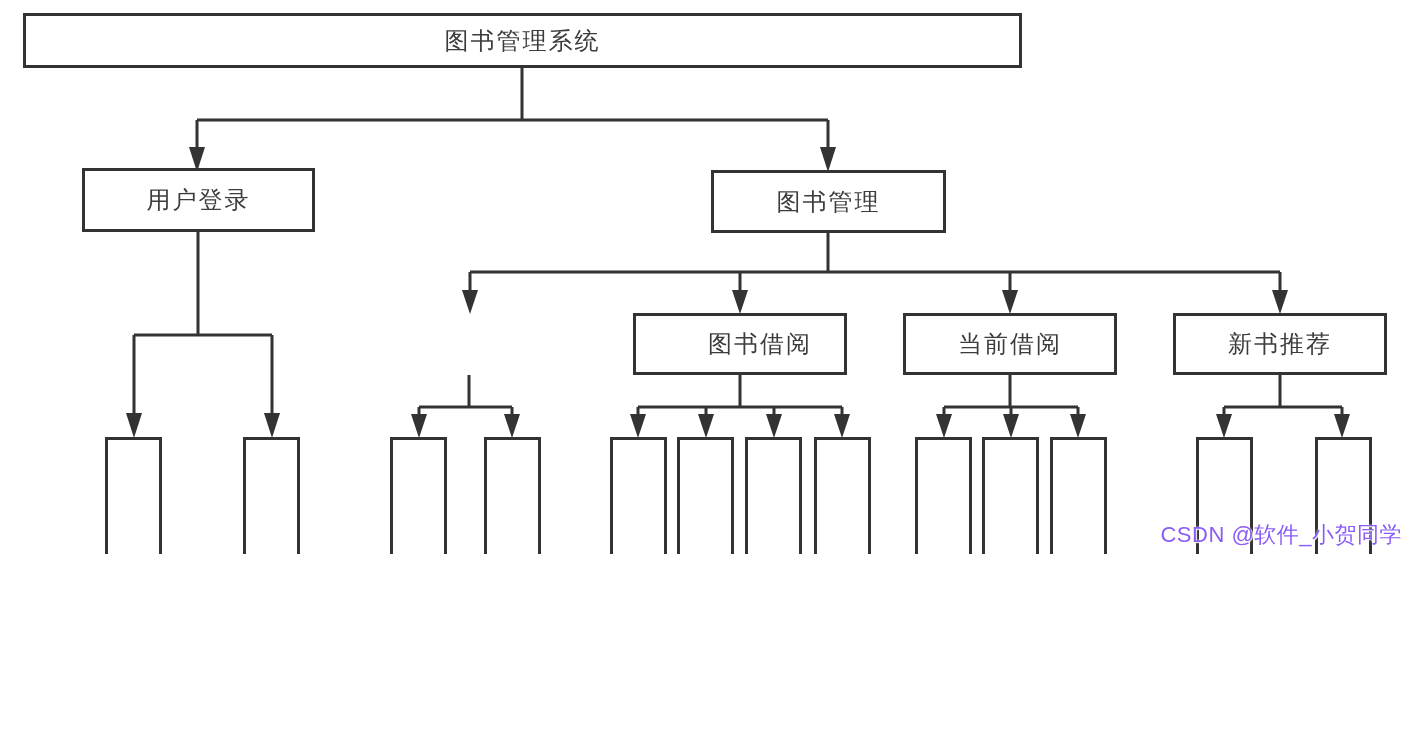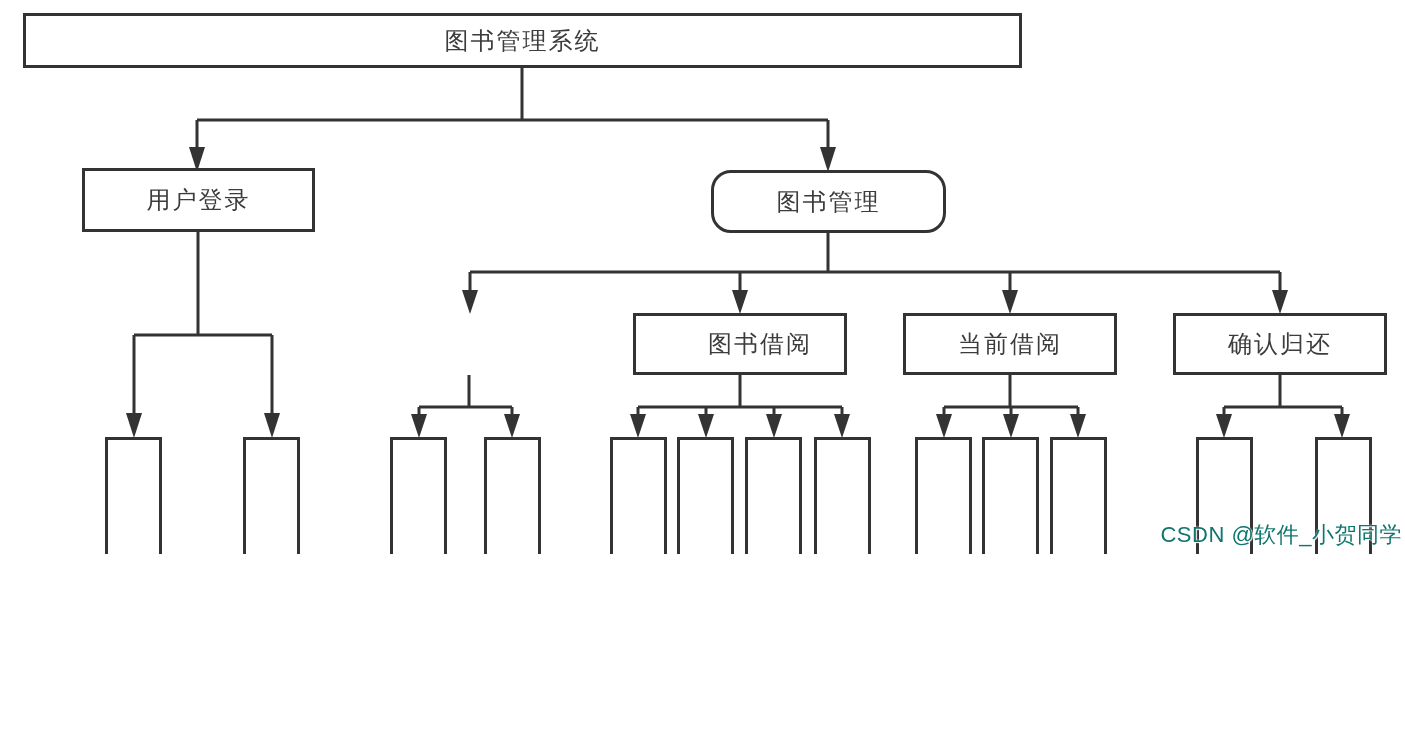--- a/index.html
+++ b/index.html
@@ -39,21 +39,21 @@
     text-orientation: mixed;
     font-size: 25px;
     letter-spacing: 4px;
     line-height: 1;
   }
   .watermark {
     position: absolute;
     right: 3px;
     bottom: 4px;
     font-size: 22px;
-    color: #0f766e;
+    color: #8b5cf6;
     letter-spacing: 0.5px;
     text-shadow: 0 0 2px #ffffff, 1px 1px 1px #ffffff;
     white-space: nowrap;
   }
 </style>
 </head>
 <body>
 
 <div class="stage">
 
@@ -103,25 +103,25 @@
     <g>
       <path d="M1280,375 L1280,407 M1224,407 L1342,407 M1224,407 L1224,415 M1342,407 L1342,415" stroke="#333333" stroke-width="3" fill="none"></path>
       <polygon points="1216,414 1232,414 1224,438" fill="#333333"></polygon>
       <polygon points="1334,414 1350,414 1342,438" fill="#333333"></polygon>
     </g>
   </svg>
 
   <div class="node h" style="left:23px; top:13px; width:999px; height:55px;">图书管理系统</div>
 
   <div class="node h" style="left:82px; top:168px; width:233px; height:64px;">用户登录</div>
-  <div class="node h" style="left:711px; top:170px; width:235px; height:63px;border-radius:20px;">图书管理</div>
+  <div class="node h" style="left:711px; top:170px; width:235px; height:63px;">图书管理</div>
 
   <div class="node h" style="left:633px; top:313px; width:214px; height:62px;padding-left:40px;">图书借阅</div>
   <div class="node h" style="left:903px; top:313px; width:214px; height:62px;text-align:center;">当前借阅</div>
-  <div class="node h" style="left:1173px; top:313px; width:214px; height:62px;">确认归还</div>
+  <div class="node h" style="left:1173px; top:313px; width:214px; height:62px;">新书推荐</div>
 
   <div class="node v" style="left:105px;">用户登录</div>
   <div class="node v" style="left:243px;">注销登录</div>
 
   <div class="node v" style="left:390px;">查询图书</div>
   <div class="node v" style="left:484px;">借阅图书</div>
 
   <div class="node v" style="left:610px;">查询图书</div>
   <div class="node v" style="left:677px;">新增图书（管理员）</div>
   <div class="node v" style="left:745px;">编辑图书（管理员）</div>

